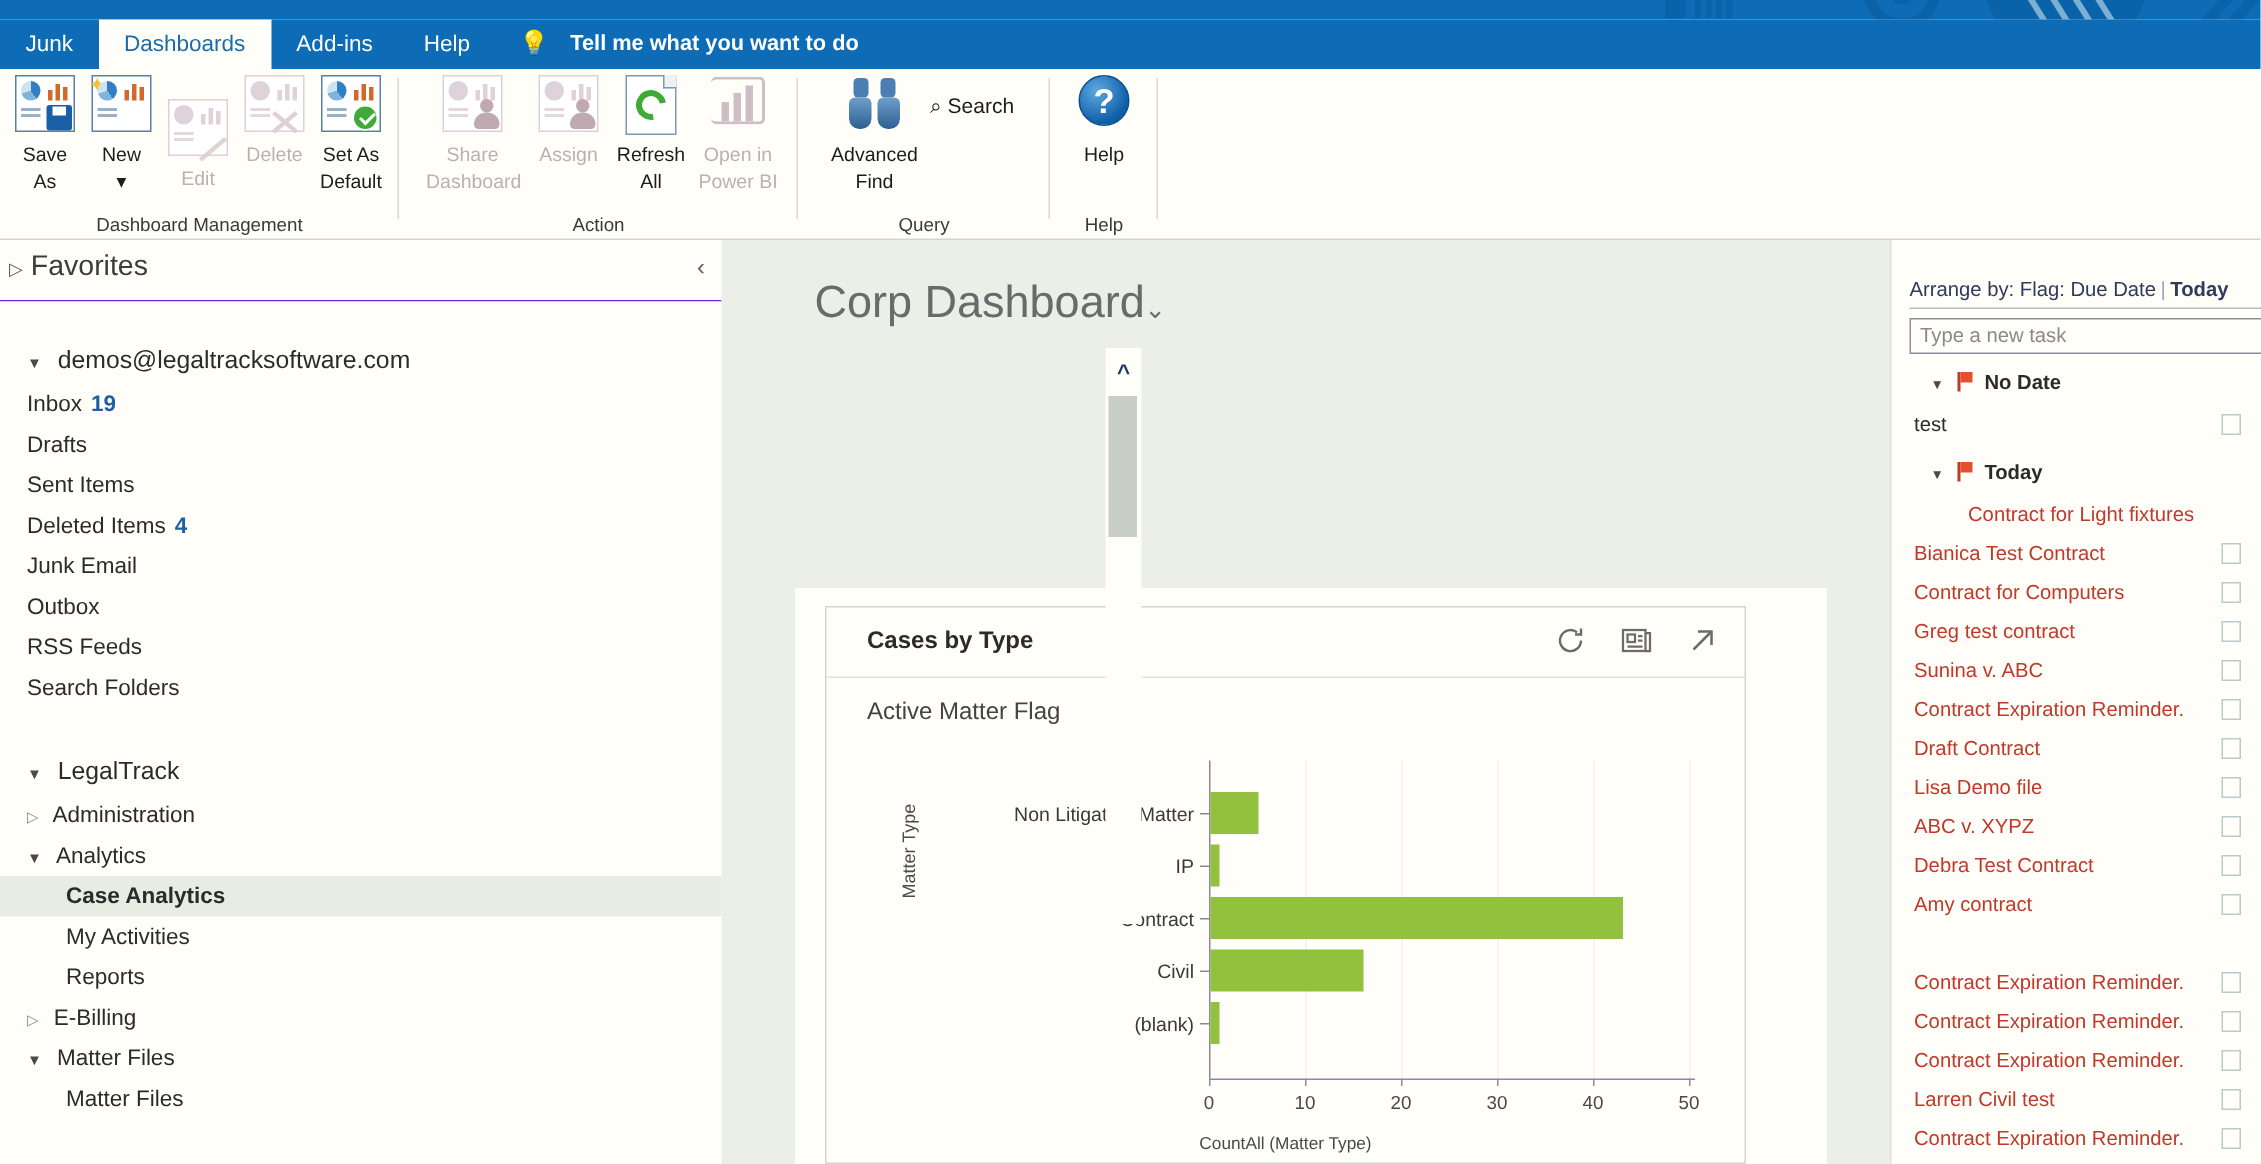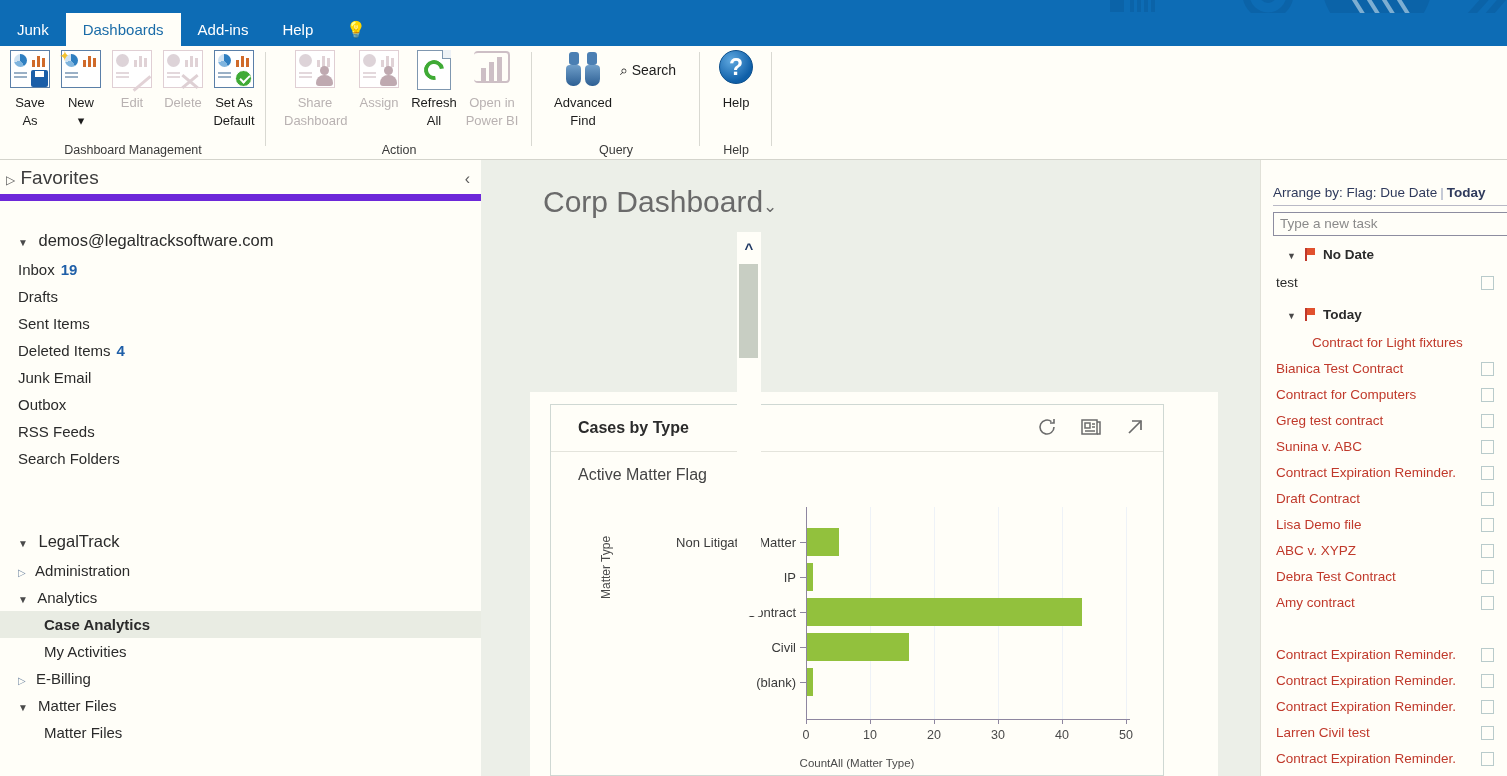--- a/index.html
+++ b/index.html
@@ -98,21 +98,21 @@
   .helpico { width:34px; height:34px; border-radius:50%; margin:0 auto;
     background: radial-gradient(circle at 35% 30%, #5fa8e0, #0f5fa8 70%);
     color:#fff; font-size:23px; font-weight:bold; text-align:center; line-height:32px;
     border:1.5px solid #0c4f8c; }
 
   .searchlink { position:absolute; font-size:14px; color:#1c1c1c; cursor:pointer; }
 
   
   .favbar {
     position:absolute; top:160px; left:0; width:481px; height:41px;
-    background:#fffef8; border-bottom:7px solid #6d28d9;
+    background:#fffef8; border-bottom:1px solid #6d28d9;
   }
   .favbar .fav {
     position:absolute; left:6px; top:7px; font-size:19px; color:#3c3c3c;
   }
   .collapse { position:absolute; right:11px; top:10px; font-size:16px; color:#5c5c5c; cursor:pointer; }
 
   .navpane {
     position:absolute; top:201px; left:0; width:481px; height:575px;
     background:#fffef8; overflow:hidden;
   }
@@ -232,20 +232,21 @@
     </g>
   </svg>
 </div>
 
 <div class="tabbar">
   <div class="tab">Junk</div>
   <div class="tab active">Dashboards</div>
   <div class="tab">Add-ins</div>
   <div class="tab">Help</div>
   <div class="bulb">💡</div>
+  <div class="tellme">Tell me what you want to do</div>
 </div>
 
 <div class="ribbon">
 
   <div class="rgroup" style="left:0;width:266px;">
     <div class="rbtn" style="left:3px;">
       <div class="ico">
           <div class="docico">
         <span class="pie"></span>
         <span class="bars">
@@ -277,21 +278,21 @@
         <span class="lines">
               <i></i>
               <i></i>
             </span>
       </div>
         </div>
       <span class="cap">New</span>
       <span class="cap">▾</span>
     </div>
 
-    <div class="rbtn dis" style="left:105px;">
+    <div class="rbtn dis" style="left:105px;margin-top:16px;">
       <div class="ico">
           <div class="docico dis">
         <span class="pie"></span>
         <span class="bars">
               <i style="left:0;height:7px"></i>
               <i style="left:5px;height:11px"></i>
               <i style="left:10px;height:9px"></i>
             </span>
         <span class="lines">
               <i></i>
@@ -488,38 +489,41 @@
   <div class="navitem">
     <span>Outbox</span>
   </div>
   <div class="navitem">
     <span>RSS Feeds</span>
   </div>
   <div class="navitem">
     <span>Search Folders</span>
   </div>
 
-  <div class="navhdr" style="margin-top:54px;">
+  <div class="navhdr" style="margin-top:27px;">
     <span class="tri">▼</span>
     <span>LegalTrack</span>
   </div>
 
   <div class="navsub">
     <span class="tri">▷</span>
     <span>Administration</span>
   </div>
   <div class="navsub">
     <span class="tri" style="color:#4a4a4a">▼</span>
     <span>Analytics</span>
   </div>
   <div class="navsub2 sel">
     <span>Case Analytics</span>
   </div>
   <div class="navsub2">
     <span>My Activities</span>
+  </div>
+  <div class="navsub2">
+    <span>Reports</span>
   </div>
   <div class="navsub">
     <span class="tri">▷</span>
     <span>E-Billing</span>
   </div>
   <div class="navsub">
     <span class="tri" style="color:#4a4a4a">▼</span>
     <span>Matter Files</span>
   </div>
   <div class="navsub2">

